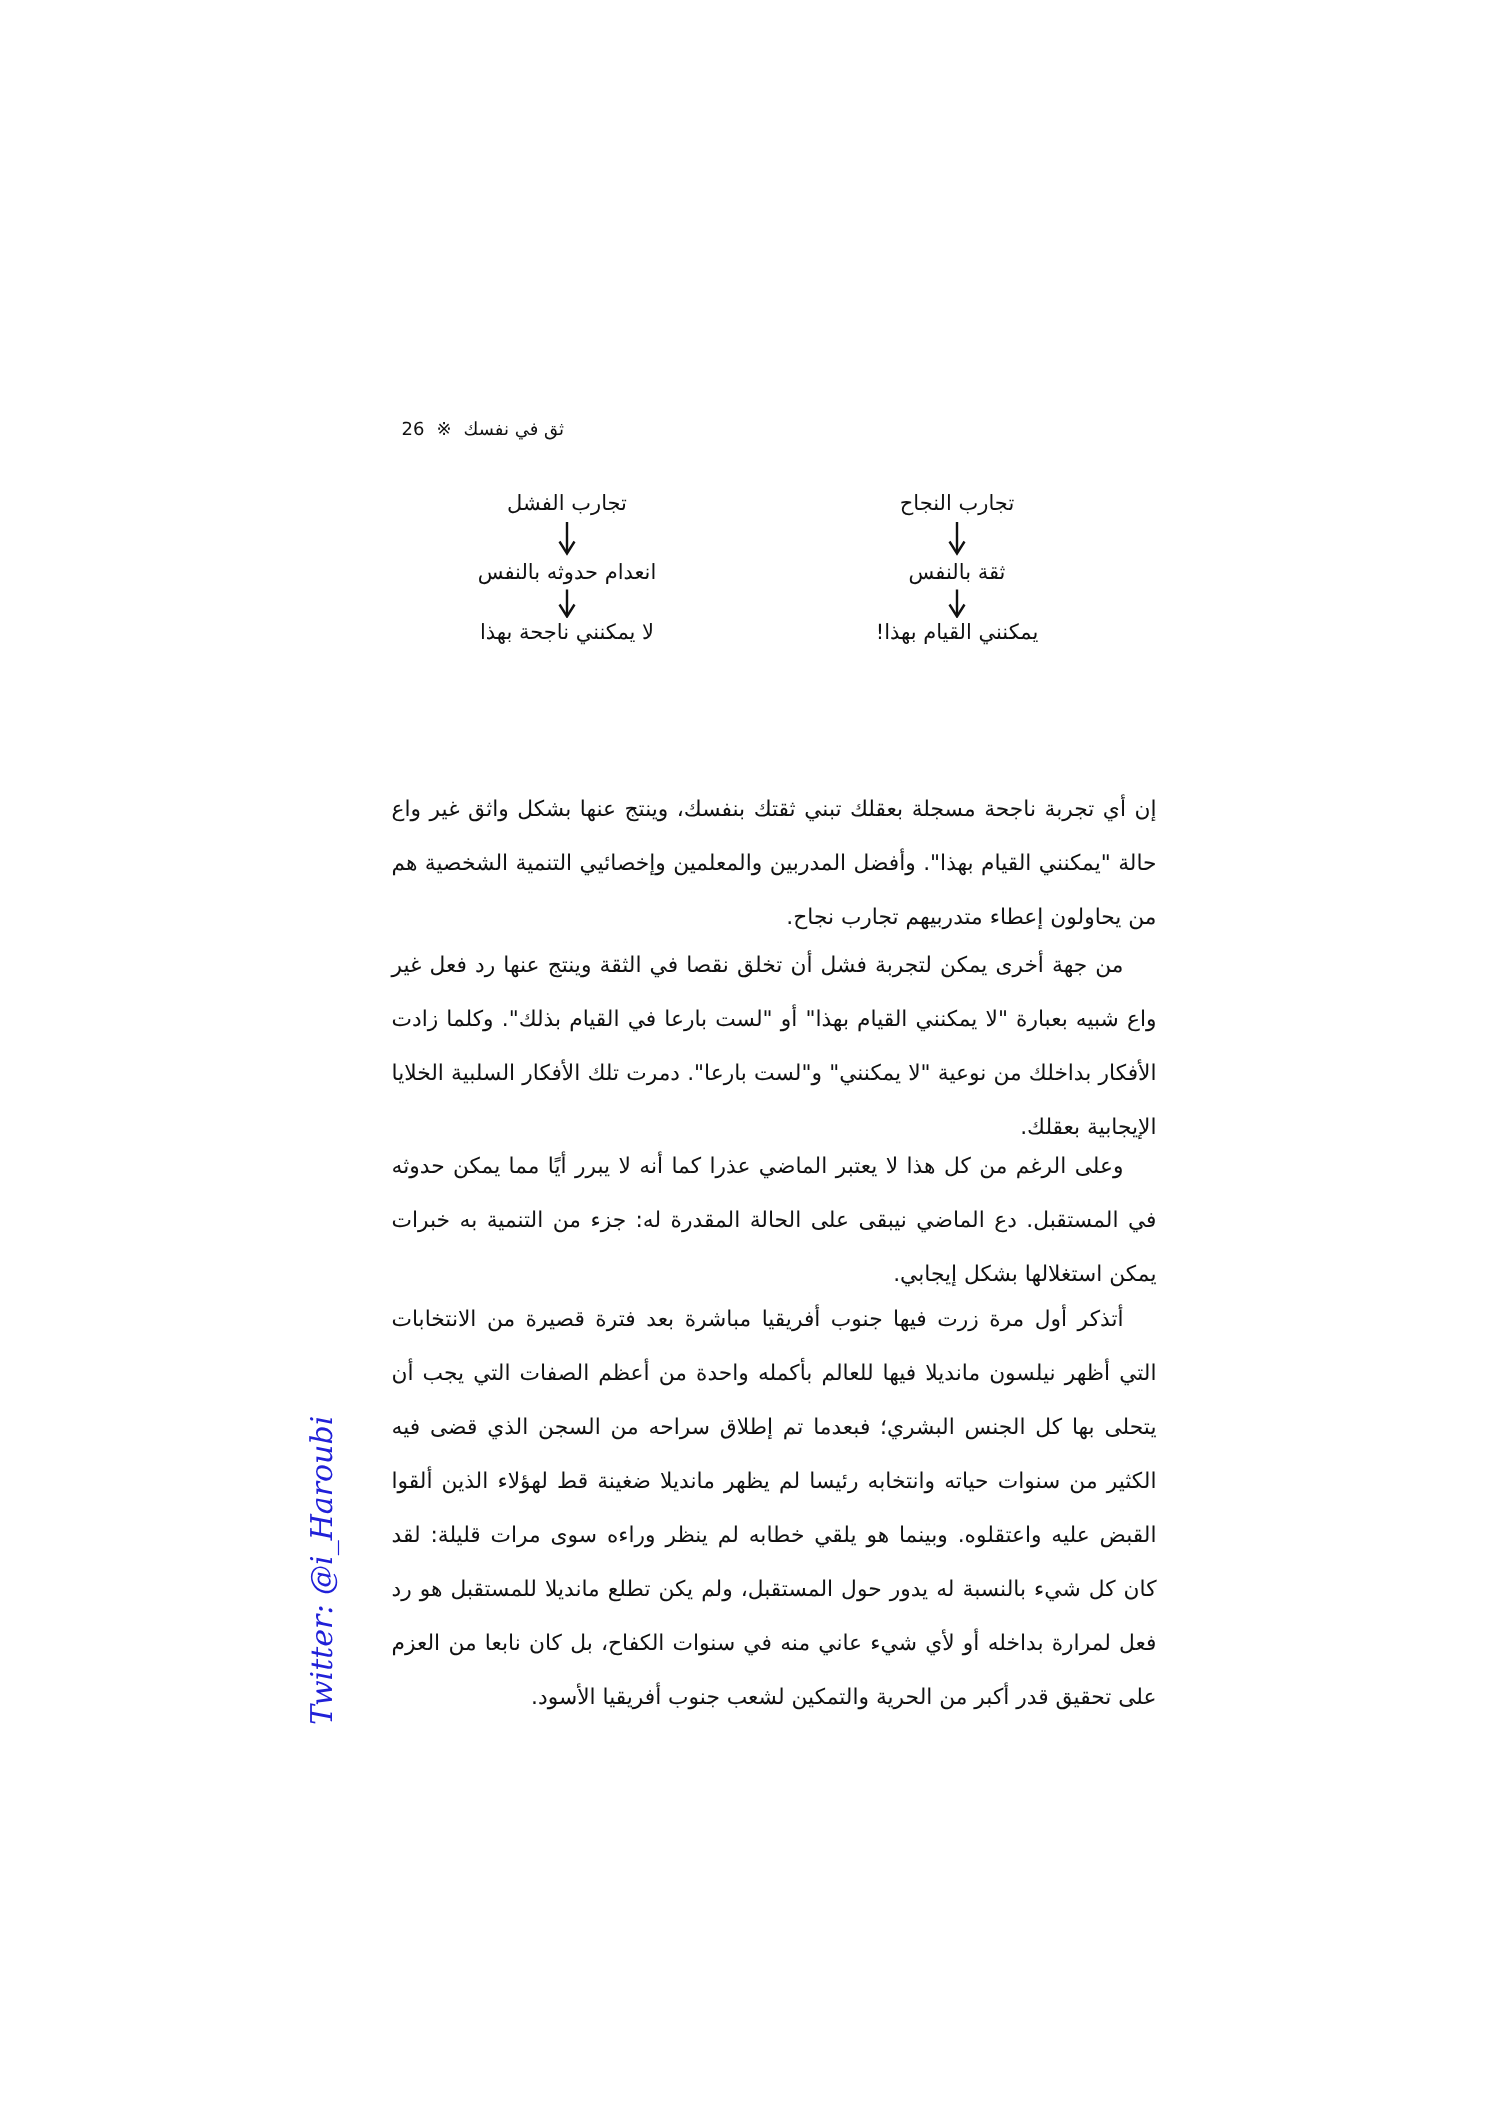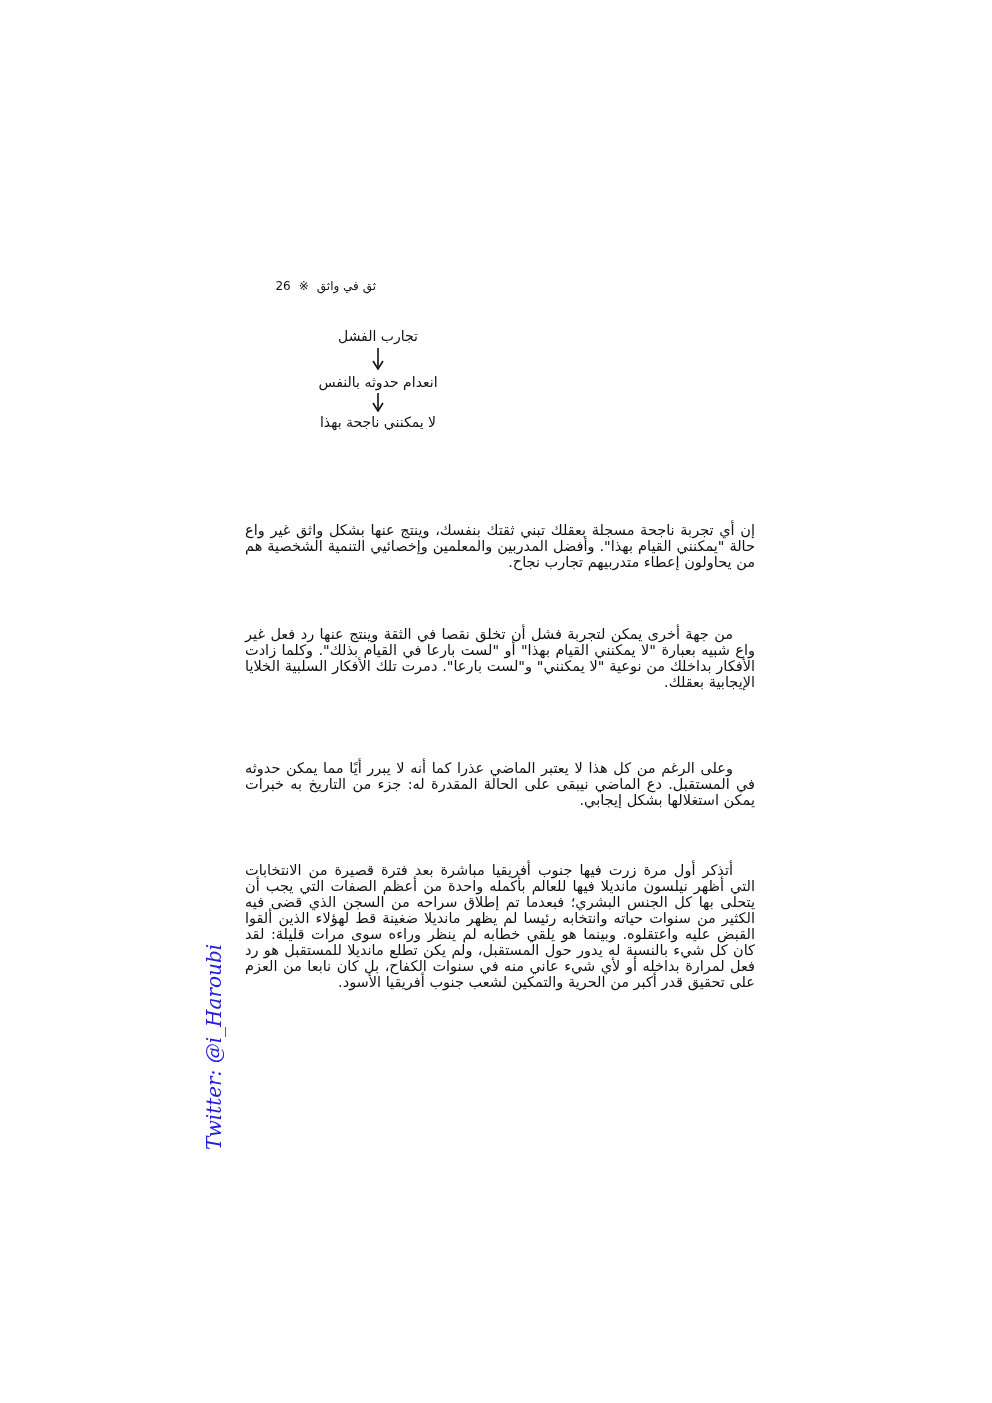--- a/index.html
+++ b/index.html
@@ -55,27 +55,27 @@
     .diagram .arrow {
       height: 26px;
       display: flex;
       justify-content: center;
       align-items: center;
     }
     .diagram .arrow.short { height: 20px; }
     .diagram .arrow svg { display: block; }
     .body-text {
       position: absolute;
-      left: 245px;
+      left: 261px;
       width: 510px;
       direction: rtl;
       text-align: justify;
       text-align-last: right;
       font-size: 14.5px;
-      line-height: 16px;
+      line-height: 36px;
     }
     .body-text p {
       margin: 0;
     }
     .body-text .indent {
       text-indent: 22px;
     }
     #p1 { top: 522px; }
     #p2 { top: 626px; }
     #p3 { top: 760px; }
@@ -91,26 +91,43 @@
       font-style: italic;
       font-size: 20px;
       white-space: nowrap;
       line-height: 24px;
     }
   </style>
 </head>
 <body>
 
 <div class="page-header">
-  <span>ثق في واثق</span>
+  <span>ثق في نفسك</span>
   <span class="ornament">※</span>
   <span>26</span>
 </div>
 
 <div class="diagram">
+  <div class="col right">
+    <div class="node">تجارب النجاح</div>
+    <div class="arrow">
+      <svg width="12" height="24" viewBox="0 0 12 24">
+          <line x1="6" y1="1" x2="6" y2="21" stroke="#111" stroke-width="1.6"></line>
+          <polyline points="1,14 6,22 11,14" fill="none" stroke="#111" stroke-width="1.6"></polyline>
+        </svg>
+    </div>
+    <div class="node">ثقة بالنفس</div>
+    <div class="arrow short">
+      <svg width="12" height="20" viewBox="0 0 12 20">
+          <line x1="6" y1="1" x2="6" y2="18" stroke="#111" stroke-width="1.6"></line>
+          <polyline points="1,11 6,19 11,11" fill="none" stroke="#111" stroke-width="1.6"></polyline>
+        </svg>
+    </div>
+    <div class="node">يمكنني القيام بهذا!</div>
+  </div>
   <div class="col left">
     <div class="node">تجارب الفشل</div>
     <div class="arrow">
       <svg width="12" height="24" viewBox="0 0 12 24">
           <line x1="6" y1="1" x2="6" y2="21" stroke="#111" stroke-width="1.6"></line>
           <polyline points="1,14 6,22 11,14" fill="none" stroke="#111" stroke-width="1.6"></polyline>
         </svg>
     </div>
     <div class="node">انعدام حدوثه بالنفس</div>
     <div class="arrow short">
@@ -125,20 +142,20 @@
 
 <div class="body-text" id="p1">
   <p>إن أي تجربة ناجحة مسجلة بعقلك تبني ثقتك بنفسك، وينتج عنها بشكل واثق غير واع حالة "يمكنني القيام بهذا". وأفضل المدربين والمعلمين وإخصائيي التنمية الشخصية هم من يحاولون إعطاء متدربيهم تجارب نجاح.</p>
 </div>
 
 <div class="body-text" id="p2">
   <p class="indent">من جهة أخرى يمكن لتجربة فشل أن تخلق نقصا في الثقة وينتج عنها رد فعل غير واع شبيه بعبارة "لا يمكنني القيام بهذا" أو "لست بارعا في القيام بذلك". وكلما زادت الأفكار بداخلك من نوعية "لا يمكنني" و"لست بارعا". دمرت تلك الأفكار السلبية الخلايا الإيجابية بعقلك.</p>
 </div>
 
 <div class="body-text" id="p3">
-  <p class="indent">وعلى الرغم من كل هذا لا يعتبر الماضي عذرا كما أنه لا يبرر أيًا مما يمكن حدوثه في المستقبل. دع الماضي نيبقى على الحالة المقدرة له: جزء من التاريخ به خبرات يمكن استغلالها بشكل إيجابي.</p>
+  <p class="indent">وعلى الرغم من كل هذا لا يعتبر الماضي عذرا كما أنه لا يبرر أيًا مما يمكن حدوثه في المستقبل. دع الماضي نيبقى على الحالة المقدرة له: جزء من التنمية به خبرات يمكن استغلالها بشكل إيجابي.</p>
 </div>
 
 <div class="body-text" id="p4">
   <p class="indent">أتذكر أول مرة زرت فيها جنوب أفريقيا مباشرة بعد فترة قصيرة من الانتخابات التي أظهر نيلسون مانديلا فيها للعالم بأكمله واحدة من أعظم الصفات التي يجب أن يتحلى بها كل الجنس البشري؛ فبعدما تم إطلاق سراحه من السجن الذي قضى فيه الكثير من سنوات حياته وانتخابه رئيسا لم يظهر مانديلا ضغينة قط لهؤلاء الذين ألقوا القبض عليه واعتقلوه. وبينما هو يلقي خطابه لم ينظر وراءه سوى مرات قليلة: لقد كان كل شيء بالنسبة له يدور حول المستقبل، ولم يكن تطلع مانديلا للمستقبل هو رد فعل لمرارة بداخله أو لأي شيء عاني منه في سنوات الكفاح، بل كان نابعا من العزم على تحقيق قدر أكبر من الحرية والتمكين لشعب جنوب أفريقيا الأسود.</p>
 </div>
 
 <div class="watermark">Twitter: @i_Haroubi</div>
 
 </body></html>

